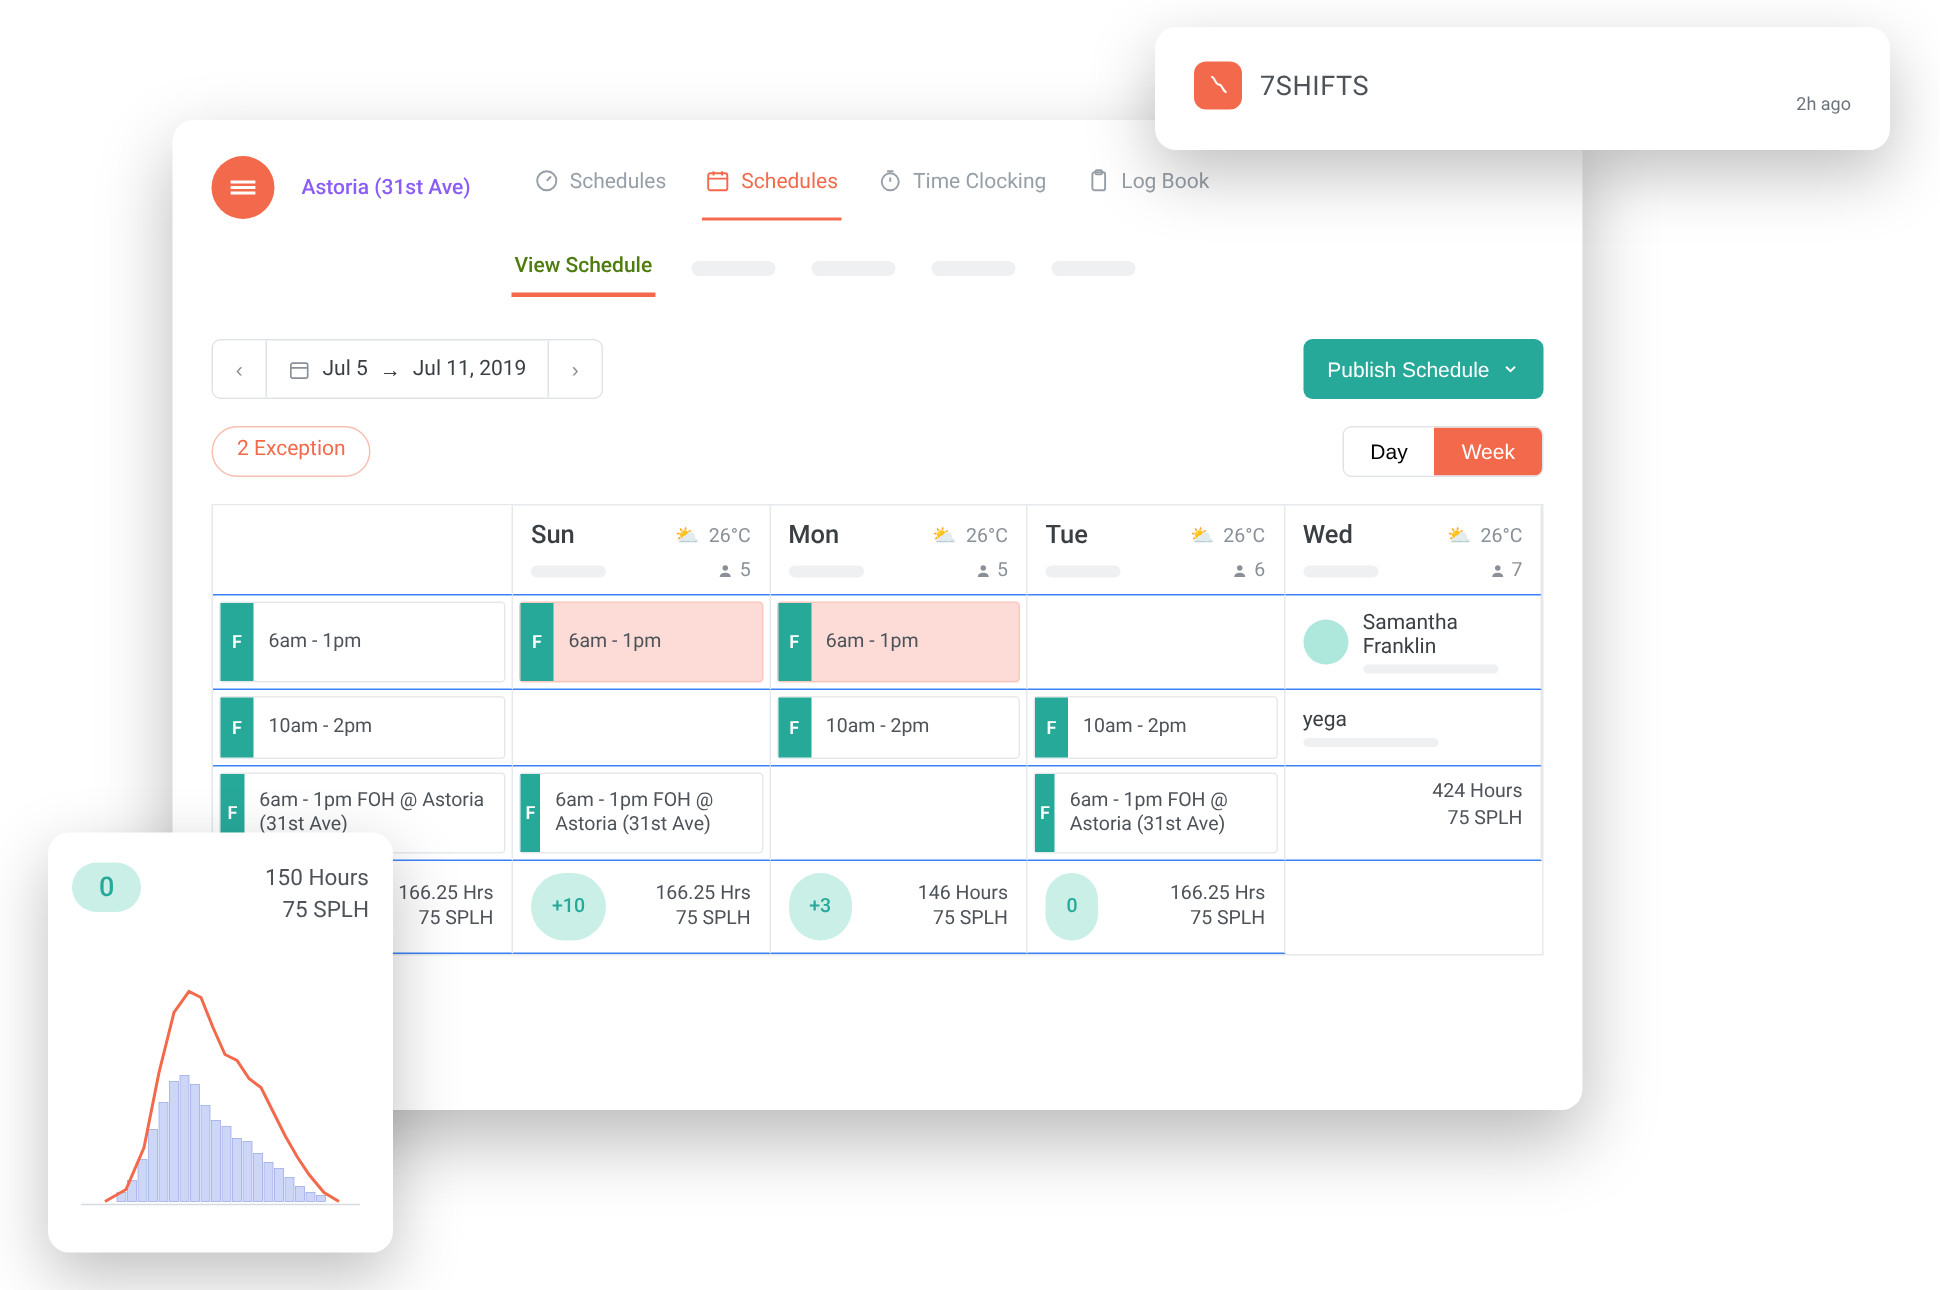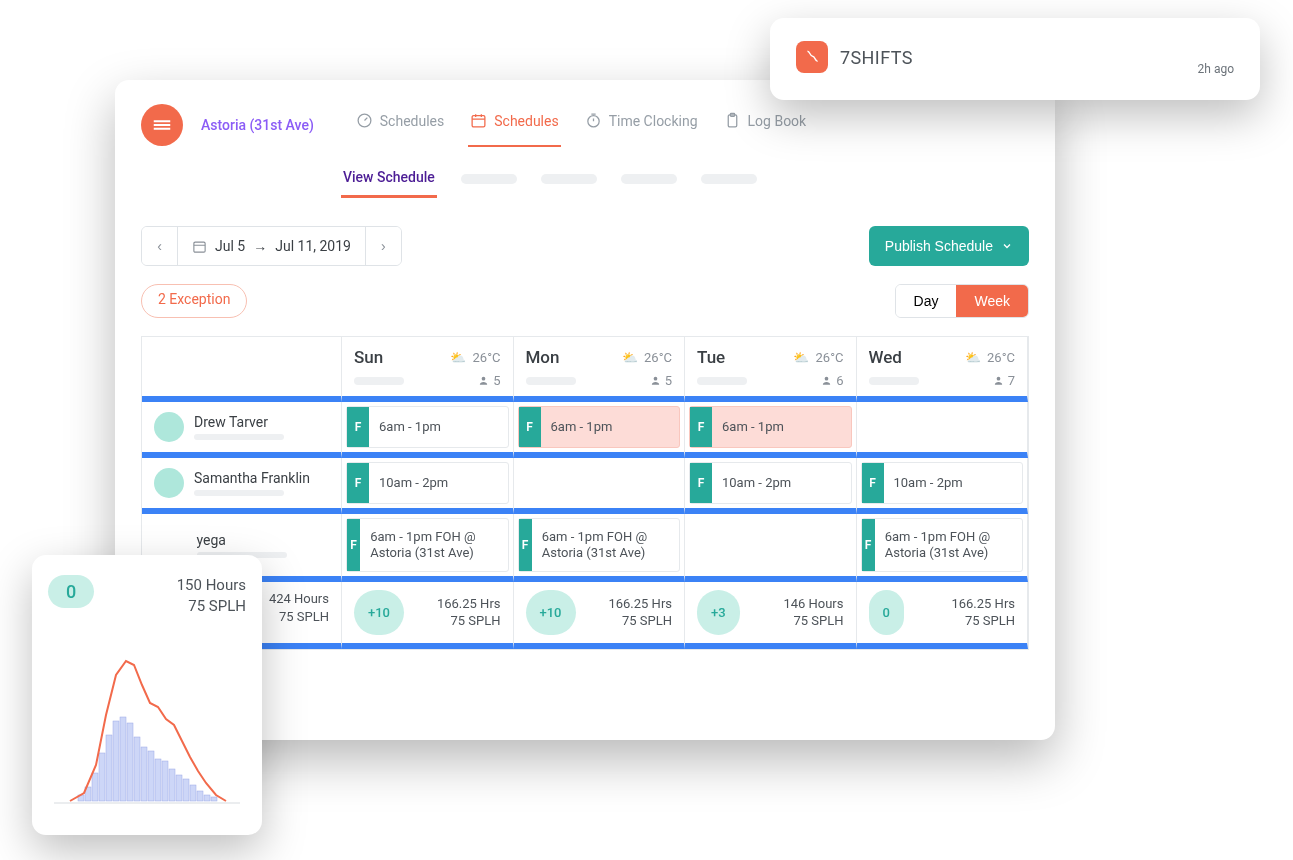--- a/index.html
+++ b/index.html
@@ -41,21 +41,21 @@
   .nav-tab {
     display: flex; align-items: center; gap: 7px;
     color: #969ea6; font-size: 14px; padding: 10px 2px 16px;
     border-bottom: 2px solid transparent; cursor: pointer;
   }
   .nav-tab.active { color: #f26a4b; border-bottom-color: #f26a4b; }
   .nav-tab svg { width: 17px; height: 17px; }
   
   .subtabs { display: flex; gap: 24px; align-items: center; margin: 12px 0 0 200px; }
   .subtab {
-    font-size: 14px; color: #4c1d95; padding: 10px 2px 10px;
+    font-size: 14px; color: #4d7c0f; padding: 10px 2px 10px;
     border-bottom: 3px solid transparent; font-weight: 500;
   }
   .subtab.active { border-bottom-color: #f26a4b; }
   .subtab-ph {
     width: 56px; height: 10px; background: #eef0f2; border-radius: 5px;
   }
   
   .toolbar {
     display: flex; justify-content: space-between; align-items: center;
     margin-top: 28px;
@@ -93,21 +93,21 @@
     padding: 8px 18px; font-size: 14px; border: none; background: #fff; cursor: pointer;
   }
   .view-toggle button.active { background: #f26a4b; color: #fff; }
   
   .grid {
     margin-top: 18px; border: 1px solid #e6e9ec;
     display: grid;
     grid-template-columns: 200px repeat(4, 1fr);
     font-size: 13px;
   }
-  .grid > div { border-right: 1px solid #e6e9ec; border-bottom: 6px solid #3b82f6; }
+  .grid > div { border-right: 1px solid #e6e9ec; border-bottom: 1px solid #3b82f6; }
   .day-head { padding: 10px 12px 8px; }
   .day-head .top { display: flex; justify-content: space-between; align-items: center; }
   .day-head .dname { font-size: 17px; font-weight: 500; }
   .day-head .weather { display: flex; align-items: center; gap: 6px; color: #8a9098; font-size: 13px; }
   .day-head .bottom { display: flex; justify-content: space-between; align-items: center; margin-top: 6px; }
   .day-head .ph { width: 50px; height: 8px; background: #eef0f2; border-radius: 4px; }
   .day-head .count { color: #8a9098; display: flex; align-items: center; gap: 4px; font-size: 13px; }
   .blank-head { background: #fff; }
   .emp-cell { padding: 10px 12px; display: flex; align-items: center; gap: 10px; }
   .emp-avatar { width: 30px; height: 30px; border-radius: 50%; background: #aee7db; flex-shrink: 0; }
@@ -329,27 +329,20 @@
           <div class="count">
             <svg width="11" height="11" viewBox="0 0 24 24" fill="currentColor">
               <circle cx="12" cy="8" r="4"></circle>
               <path d="M4 21c0-4 4-6 8-6s8 2 8 6"></path>
             </svg>
             <span>7</span>
           </div>
         </div>
     </div>
 
-    <div class="emp-cell">
-      <div class="emp-avatar"></div>
-      <div class="emp-meta">
-          <div class="emp-name">Drew Tarver</div>
-          <div class="emp-ph"></div>
-        </div>
-    </div>
     <div class="shift-cell">
         <div class="shift">
           <div class="tag">F</div>
           <div class="txt">6am - 1pm</div>
         </div>
       </div>
     <div class="shift-cell">
         <div class="shift conflict">
           <div class="tag">F</div>
           <div class="txt">6am - 1pm</div>
@@ -383,21 +376,21 @@
           <div class="txt">10am - 2pm</div>
         </div>
       </div>
     <div class="shift-cell">
         <div class="shift">
           <div class="tag">F</div>
           <div class="txt">10am - 2pm</div>
         </div>
       </div>
 
-    <div class="emp-cell" style="justify-content:center;">
+    <div class="emp-cell" style="justify-content:flex-start;">
       <div class="emp-meta">
           <div class="emp-name">yega</div>
           <div class="emp-ph" style="margin-left:auto;"></div>
         </div>
     </div>
     <div class="shift-cell">
         <div class="shift tall">
           <div class="tag">F</div>
           <div class="txt">6am - 1pm FOH @ Astoria (31st Ave)</div>
         </div>

